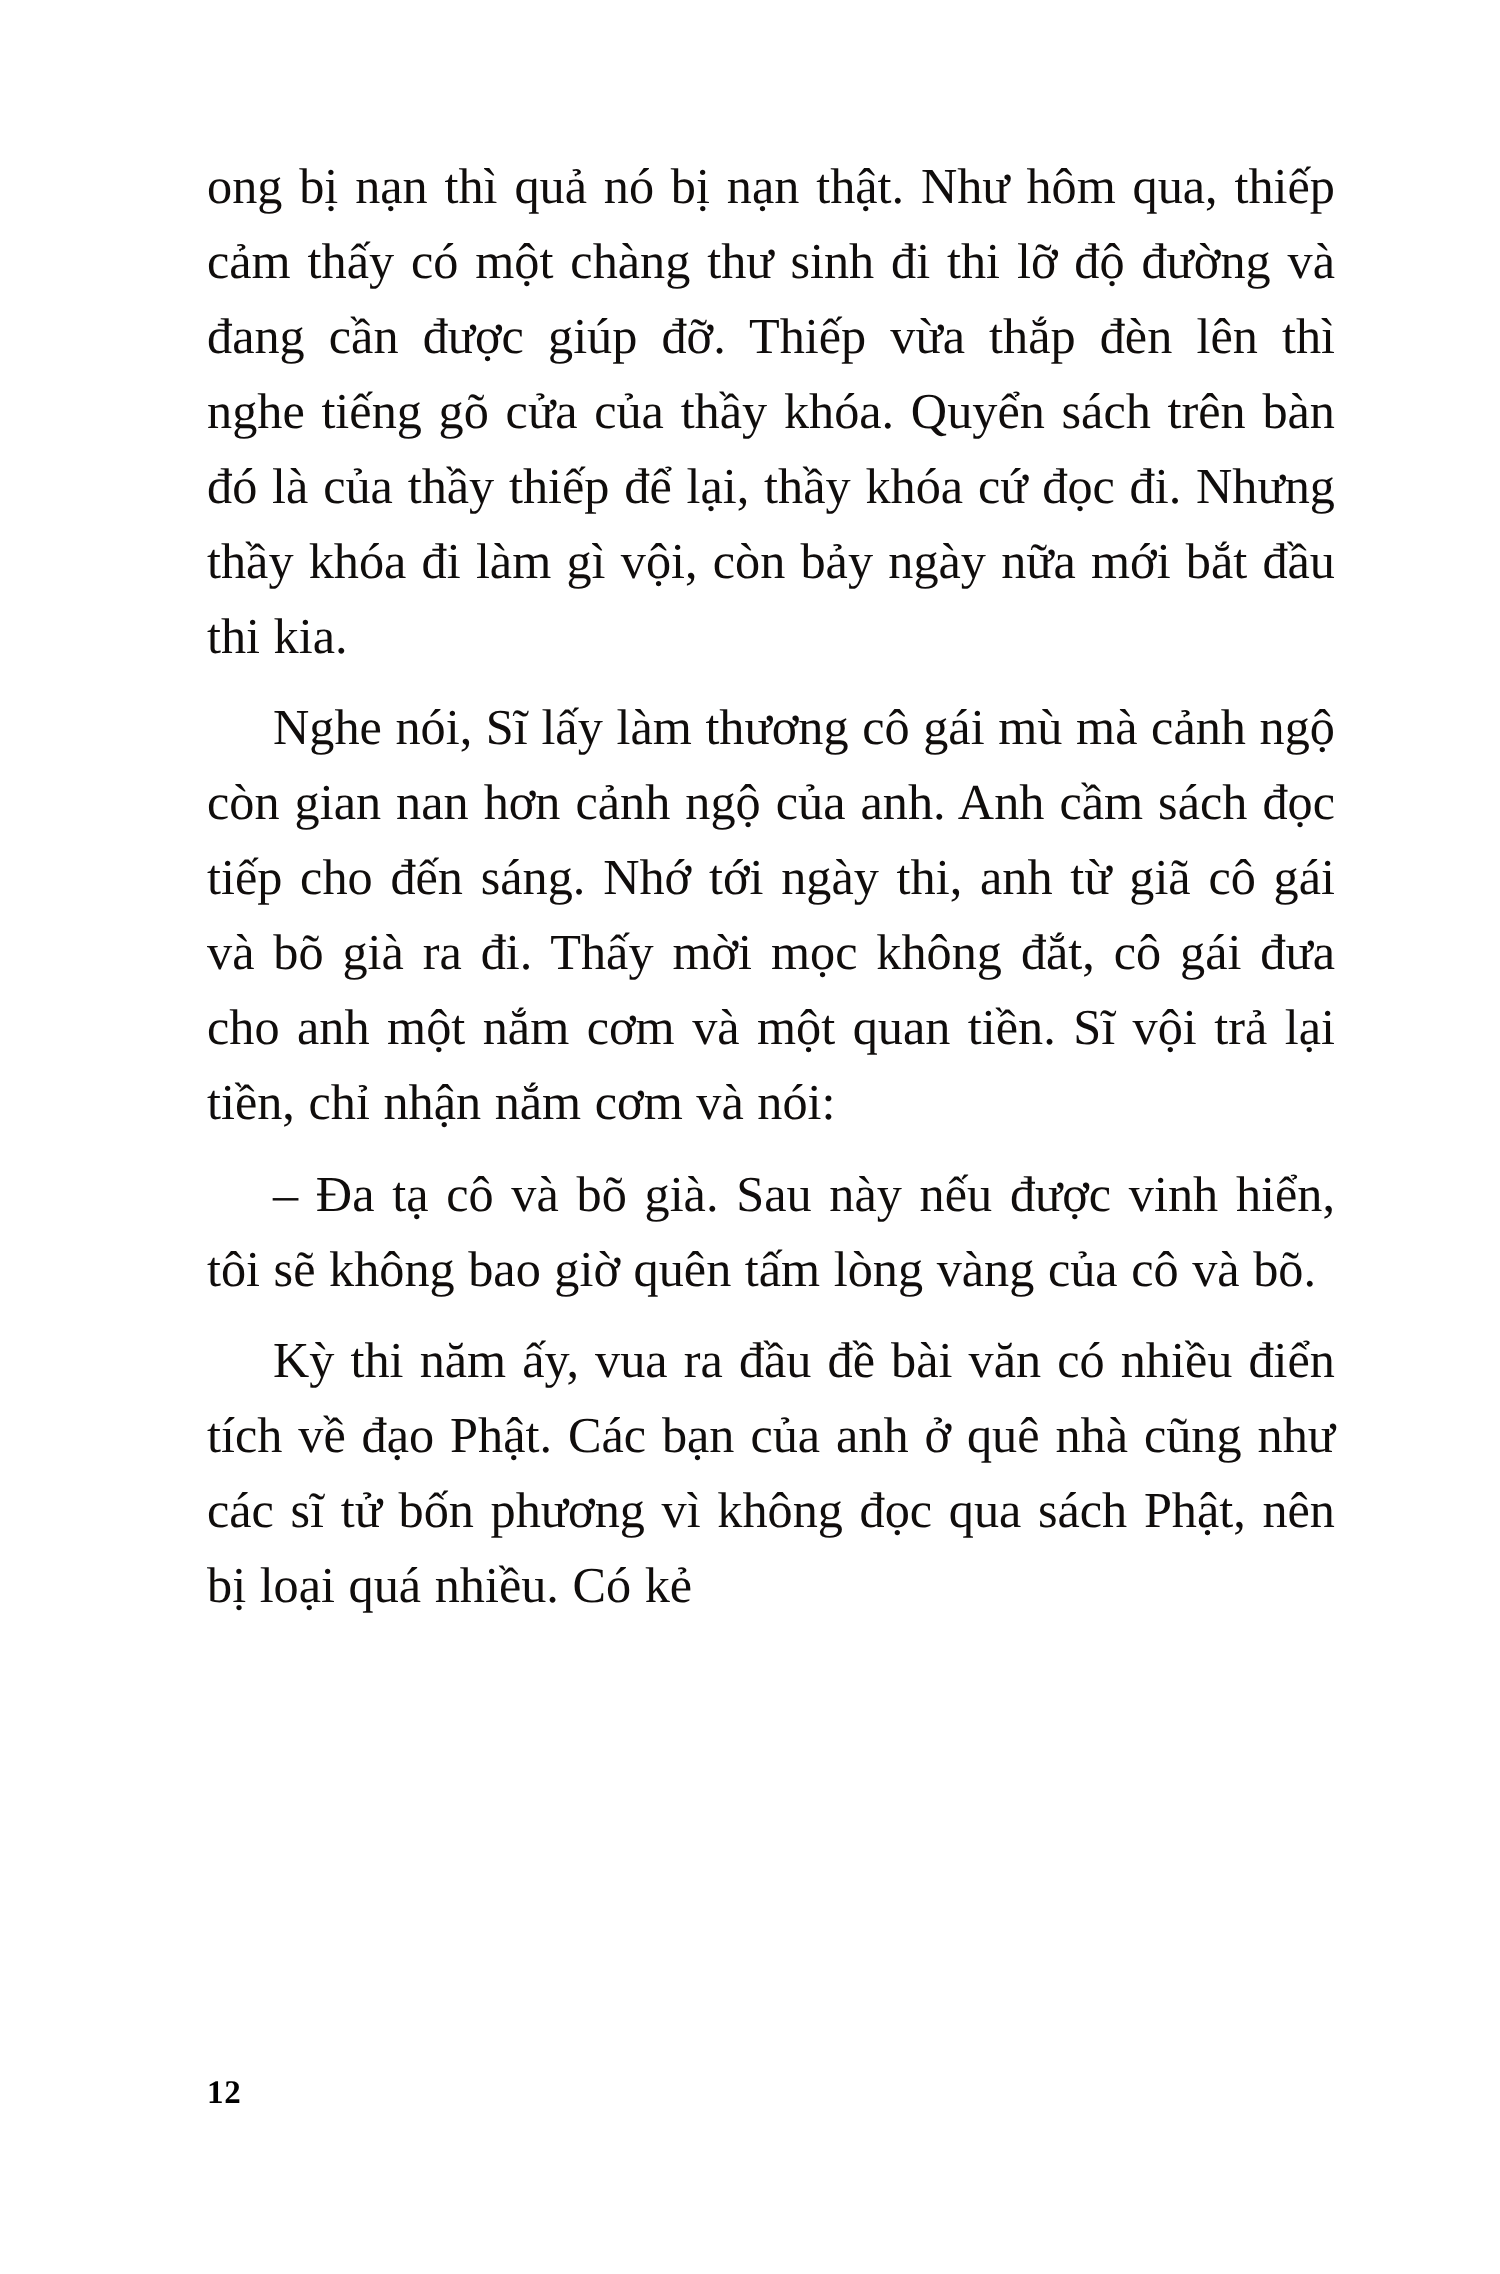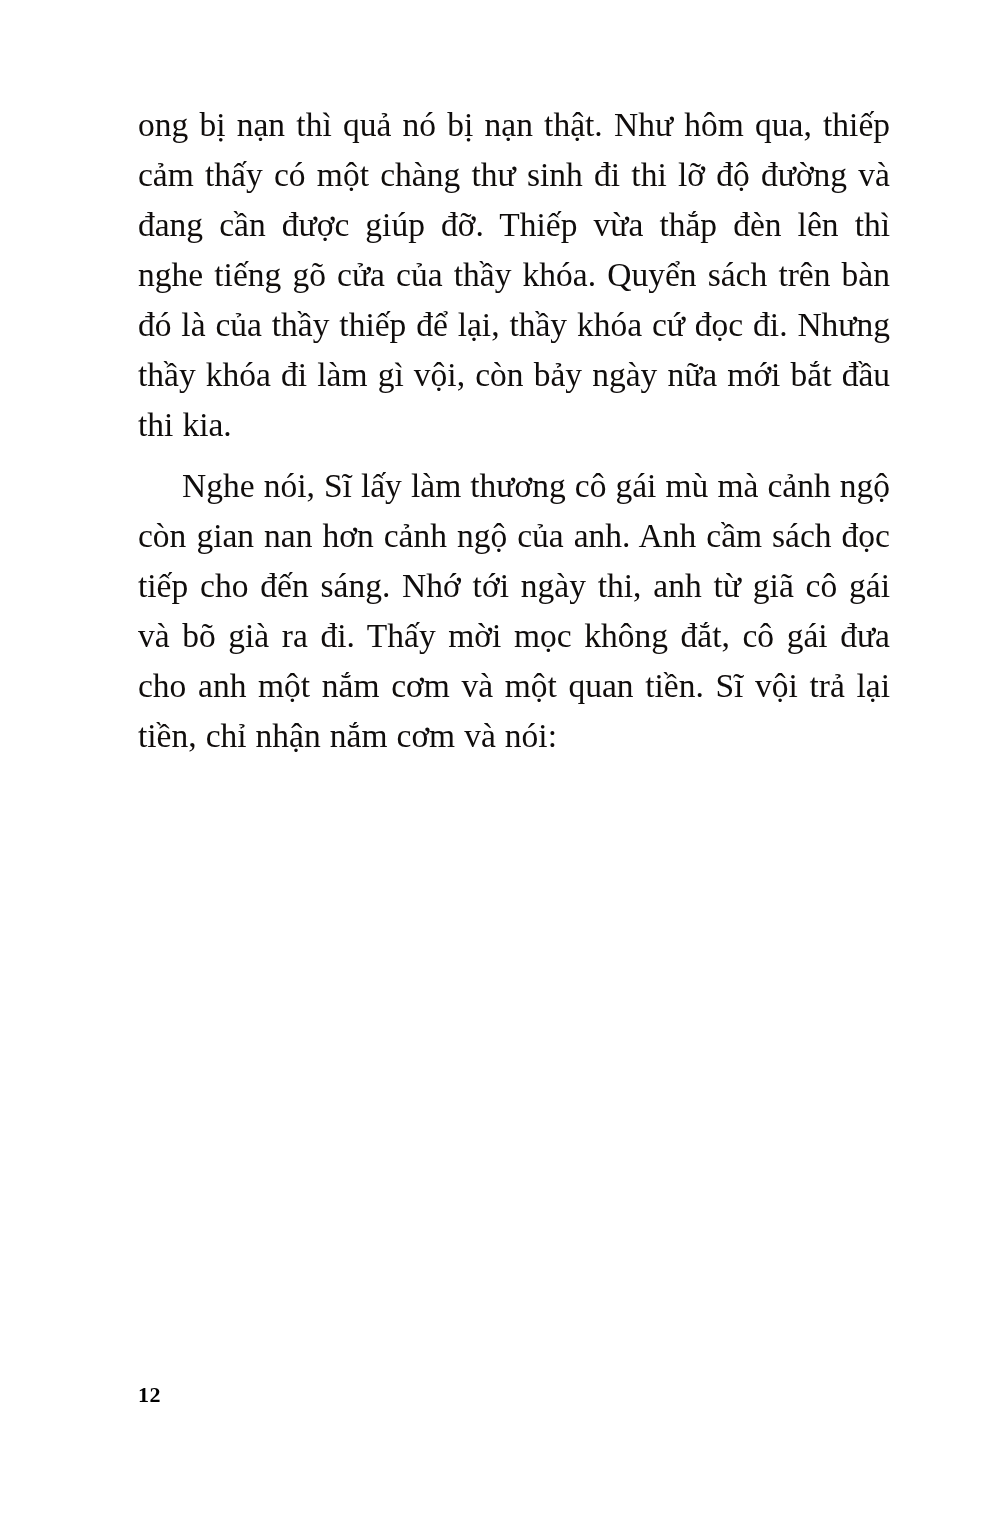--- a/index.html
+++ b/index.html
@@ -48,17 +48,19 @@
   }
 </style>
 </head>
 <body>
 
 <div class="page">
 
   <div class="text-column">
     <p class="para">ong bị nạn thì quả nó bị nạn thật. Như hôm qua, thiếp cảm thấy có một chàng thư sinh đi thi lỡ độ đường và đang cần được giúp đỡ. Thiếp vừa thắp đèn lên thì nghe tiếng gõ cửa của thầy khóa. Quyển sách trên bàn đó là của thầy thiếp để lại, thầy khóa cứ đọc đi. Nhưng thầy khóa đi làm gì vội, còn bảy ngày nữa mới bắt đầu thi kia.</p>
     <p class="para indent">Nghe nói, Sĩ lấy làm thương cô gái mù mà cảnh ngộ còn gian nan hơn cảnh ngộ của anh. Anh cầm sách đọc tiếp cho đến sáng. Nhớ tới ngày thi, anh từ giã cô gái và bõ già ra đi. Thấy mời mọc không đắt, cô gái đưa cho anh một nắm cơm và một quan tiền. Sĩ vội trả lại tiền, chỉ nhận nắm cơm và nói:</p>
+    <p class="para indent">– Đa tạ cô và bõ già. Sau này nếu được vinh hiển, tôi sẽ không bao giờ quên tấm lòng vàng của cô và bõ.</p>
+    <p class="para indent">Kỳ thi năm ấy, vua ra đầu đề bài văn có nhiều điển tích về đạo Phật. Các bạn của anh ở quê nhà cũng như các sĩ tử bốn phương vì không đọc qua sách Phật, nên bị loại quá nhiều. Có kẻ</p>
   </div>
 
   <div class="page-number">12</div>
 
 </div>
 
 </body></html>

